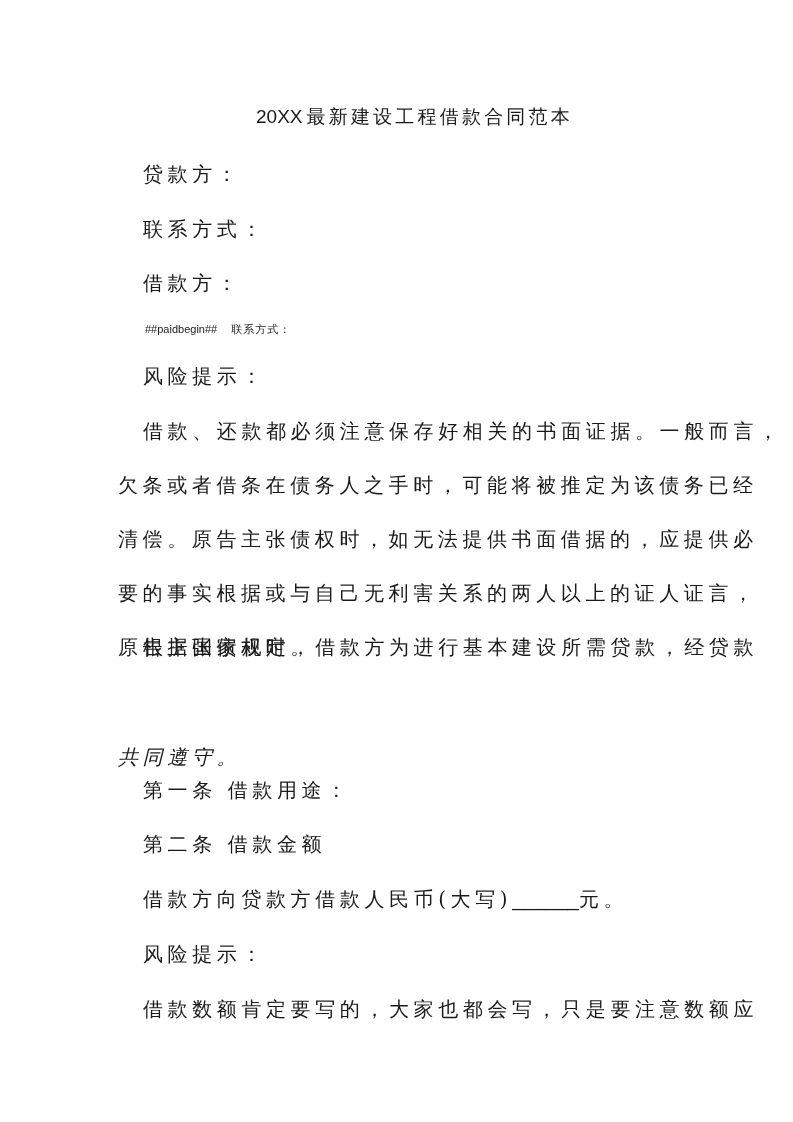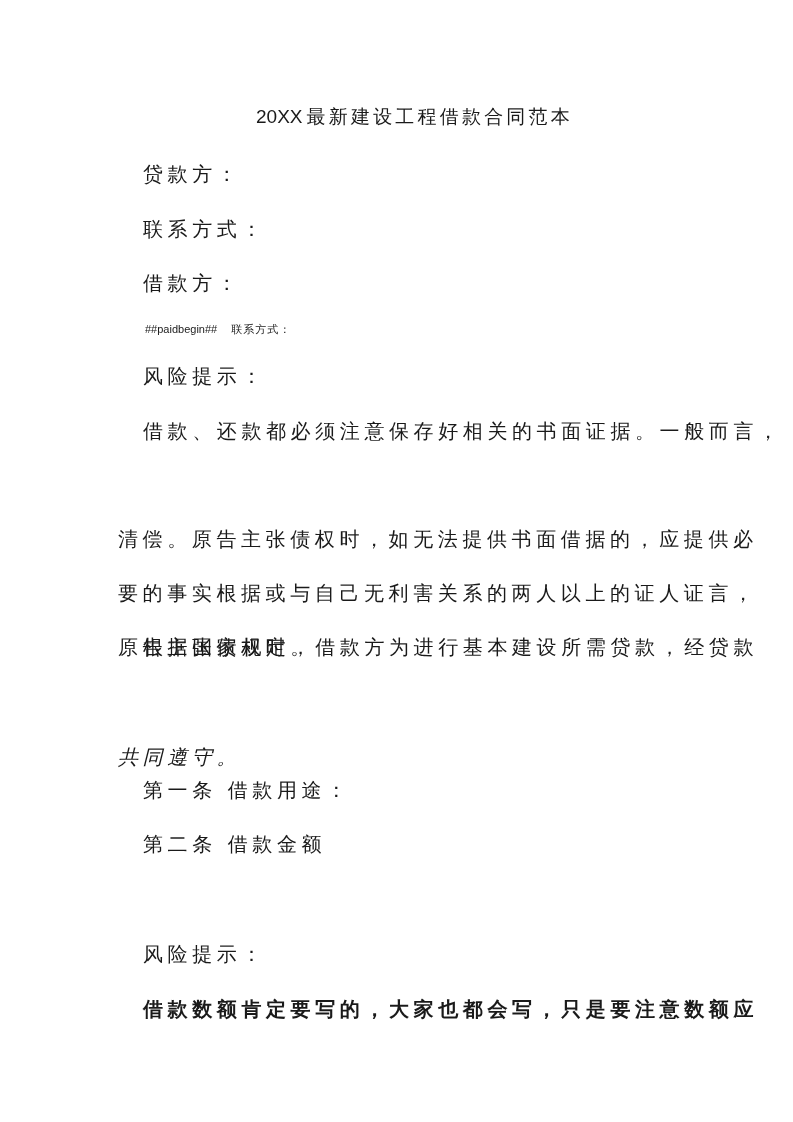--- a/index.html
+++ b/index.html
@@ -83,27 +83,31 @@
   <div class="line indent" style="top:217px;">联系方式：</div>
   <div class="line indent" style="top:271px;">借款方：</div>
 
   <div class="marker">
     <span class="tag">##paidbegin##</span><span class="lbl">联系方式：</span>
   </div>
 
   <div class="line indent" style="top:364px;">风险提示：</div>
 
   <div class="line indent" style="top:419px;">借款、还款都必须注意保存好相关的书面证据。一般而言，</div>
+  <div class="line flush" style="top:473px;">欠条或者借条在债务人之手时，可能将被推定为该债务已经</div>
   <div class="line flush" style="top:527px;">清偿。原告主张债权时，如无法提供书面借据的，应提供必</div>
   <div class="line flush" style="top:581px;">要的事实根据或与自己无利害关系的两人以上的证人证言，</div>
   <div class="line flush" style="top:635px;">原告主张债权时。</div>
 
   <div class="line indent" style="top:637px;font-family:Liberation Mono, monospace;">根据国家规定，借款方为进行基本建设所需贷款，经贷款</div>
   <div class="line flush" style="top:745px;font-style:italic;">共同遵守。</div>
 
   <div class="line indent" style="top:778px;">第一条  借款用途：</div>
   <div class="line indent" style="top:832px;">第二条  借款金额</div>
 
+  <div class="line indent" style="top:887px;">
+    <span>借款方向贷款方借款人民币(大写)</span><span class="blank">______</span><span>元。</span>
+  </div>
 
   <div class="line indent" style="top:942px;">风险提示：</div>
-  <div class="line indent" style="top:997px;font-weight:bold;">借款数额肯定要写的，大家也都会写，只是要注意数额应</div>
+  <div class="line indent" style="top:997px;">借款数额肯定要写的，大家也都会写，只是要注意数额应</div>
 
 </div>
 
 </body></html>

